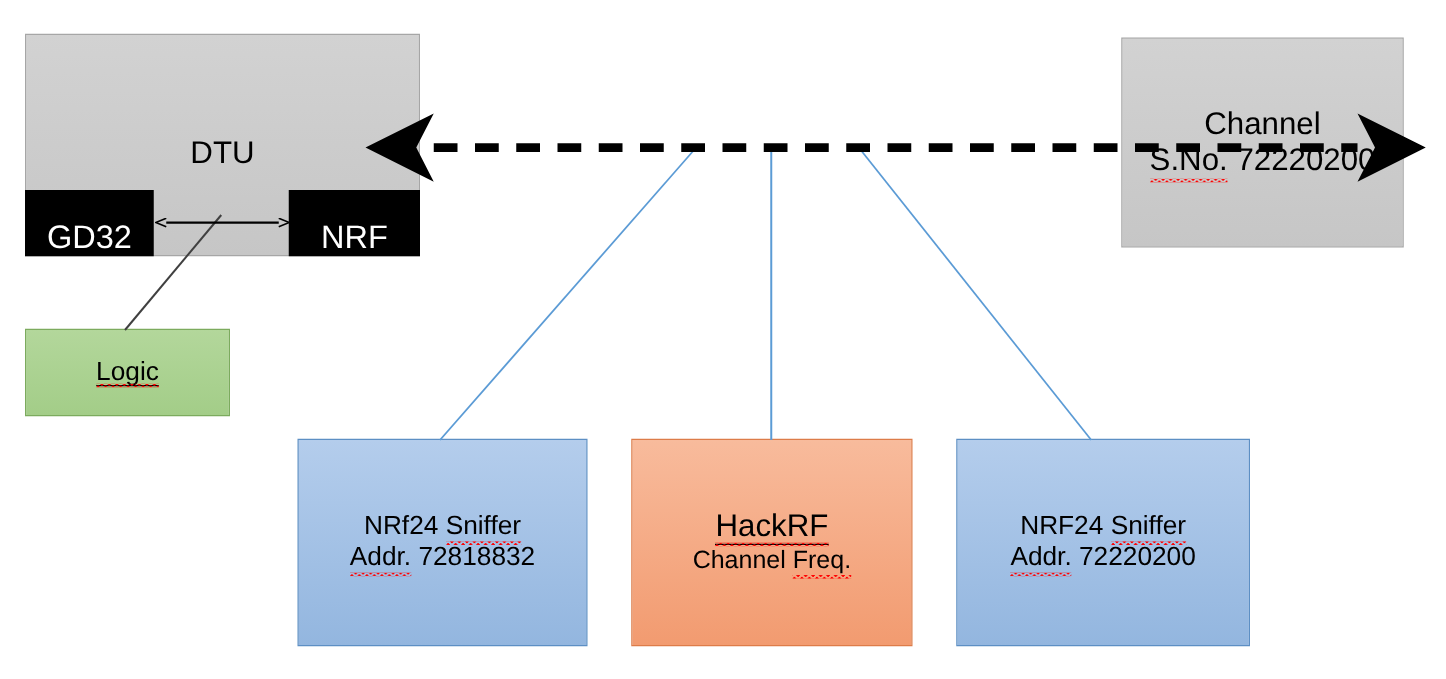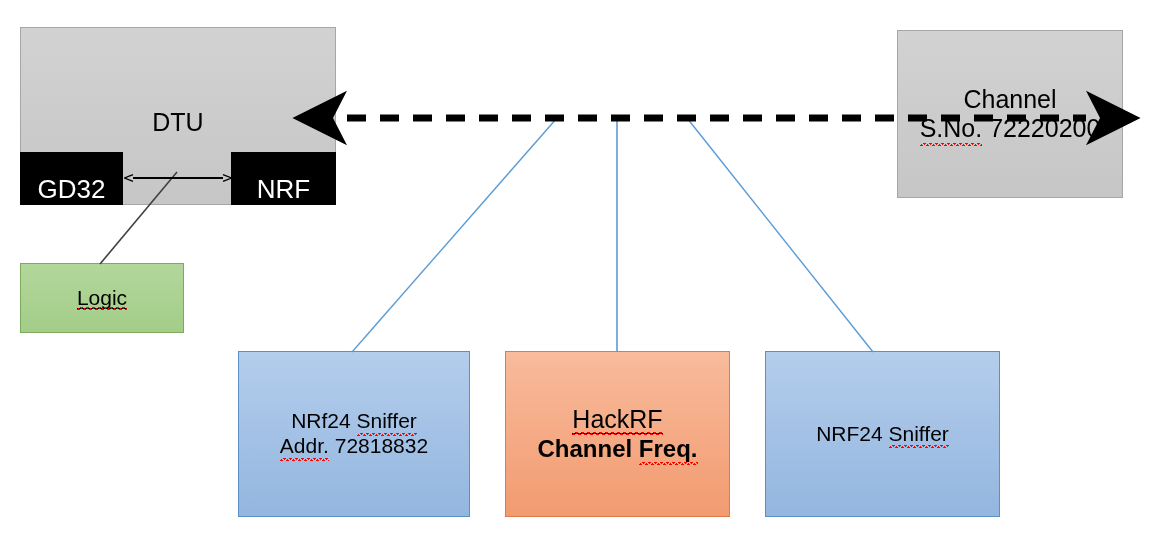--- a/index.html
+++ b/index.html
@@ -77,21 +77,21 @@
   #sniffer-left  { left: 238px; top: 351px; width: 232px; height: 166px; }
   #sniffer-right { left: 765px; top: 351px; width: 235px; height: 166px; }
 
   #hackrf-box {
     left: 505px; top: 351px; width: 225px; height: 166px;
     background: linear-gradient(180deg, #f8bb9c 0%, #f29b70 100%);
     border: 1px solid #dd7c49;
     color: #000000;
   }
   #hackrf-box .title { font-size: 25px; }
-  #hackrf-box .sub   { font-size: 24px; font-weight: bold; }
+  #hackrf-box .sub   { font-size: 20px; }
 
   
   .squiggle {
     position: relative;
     display: inline-block;
   }
   .squiggle::after {
     content: "";
     position: absolute;
     left: 0; right: 0;
@@ -178,15 +178,16 @@
     <div><span class="squiggle">Addr.</span><span>&nbsp;</span><span>72818832</span></div>
   </div>
 
   <div class="box" id="hackrf-box">
     <div class="title"><span class="squiggle uline">HackRF</span></div>
     <div class="sub"><span>Channel</span><span>&nbsp;</span><span class="squiggle">Freq.</span></div>
   </div>
 
   <div class="box blue-block" id="sniffer-right">
     <div><span>NRF24</span><span>&nbsp;</span><span class="squiggle">Sniffer</span></div>
+    <div><span class="squiggle">Addr.</span><span>&nbsp;</span><span>72220200</span></div>
   </div>
 
 </div>
 
 </body></html>

